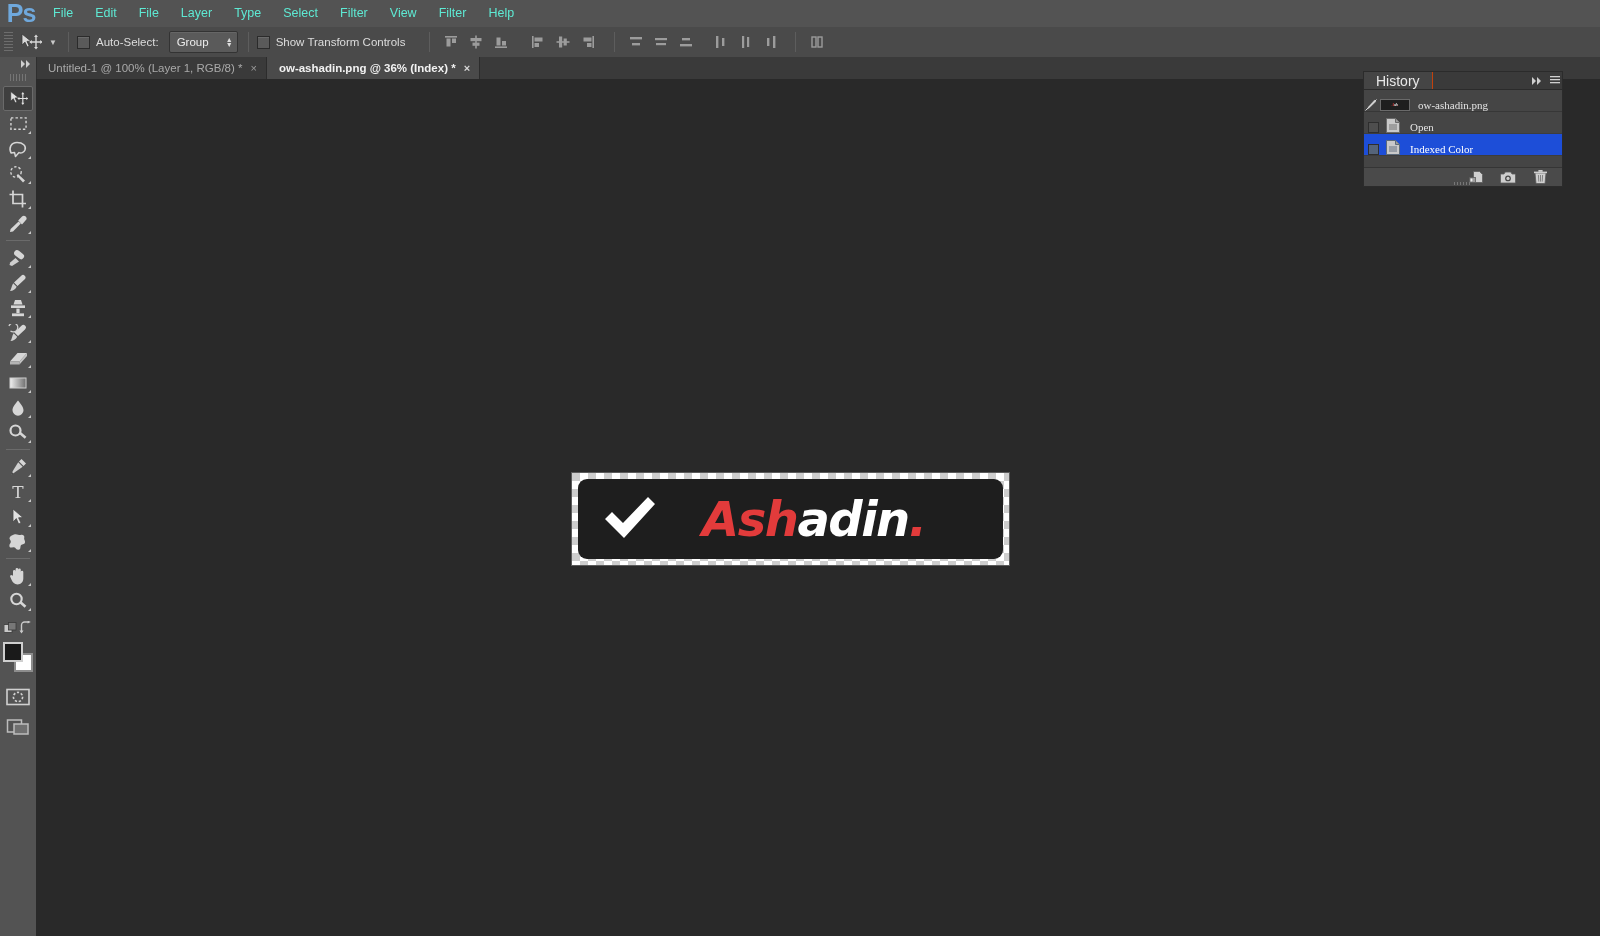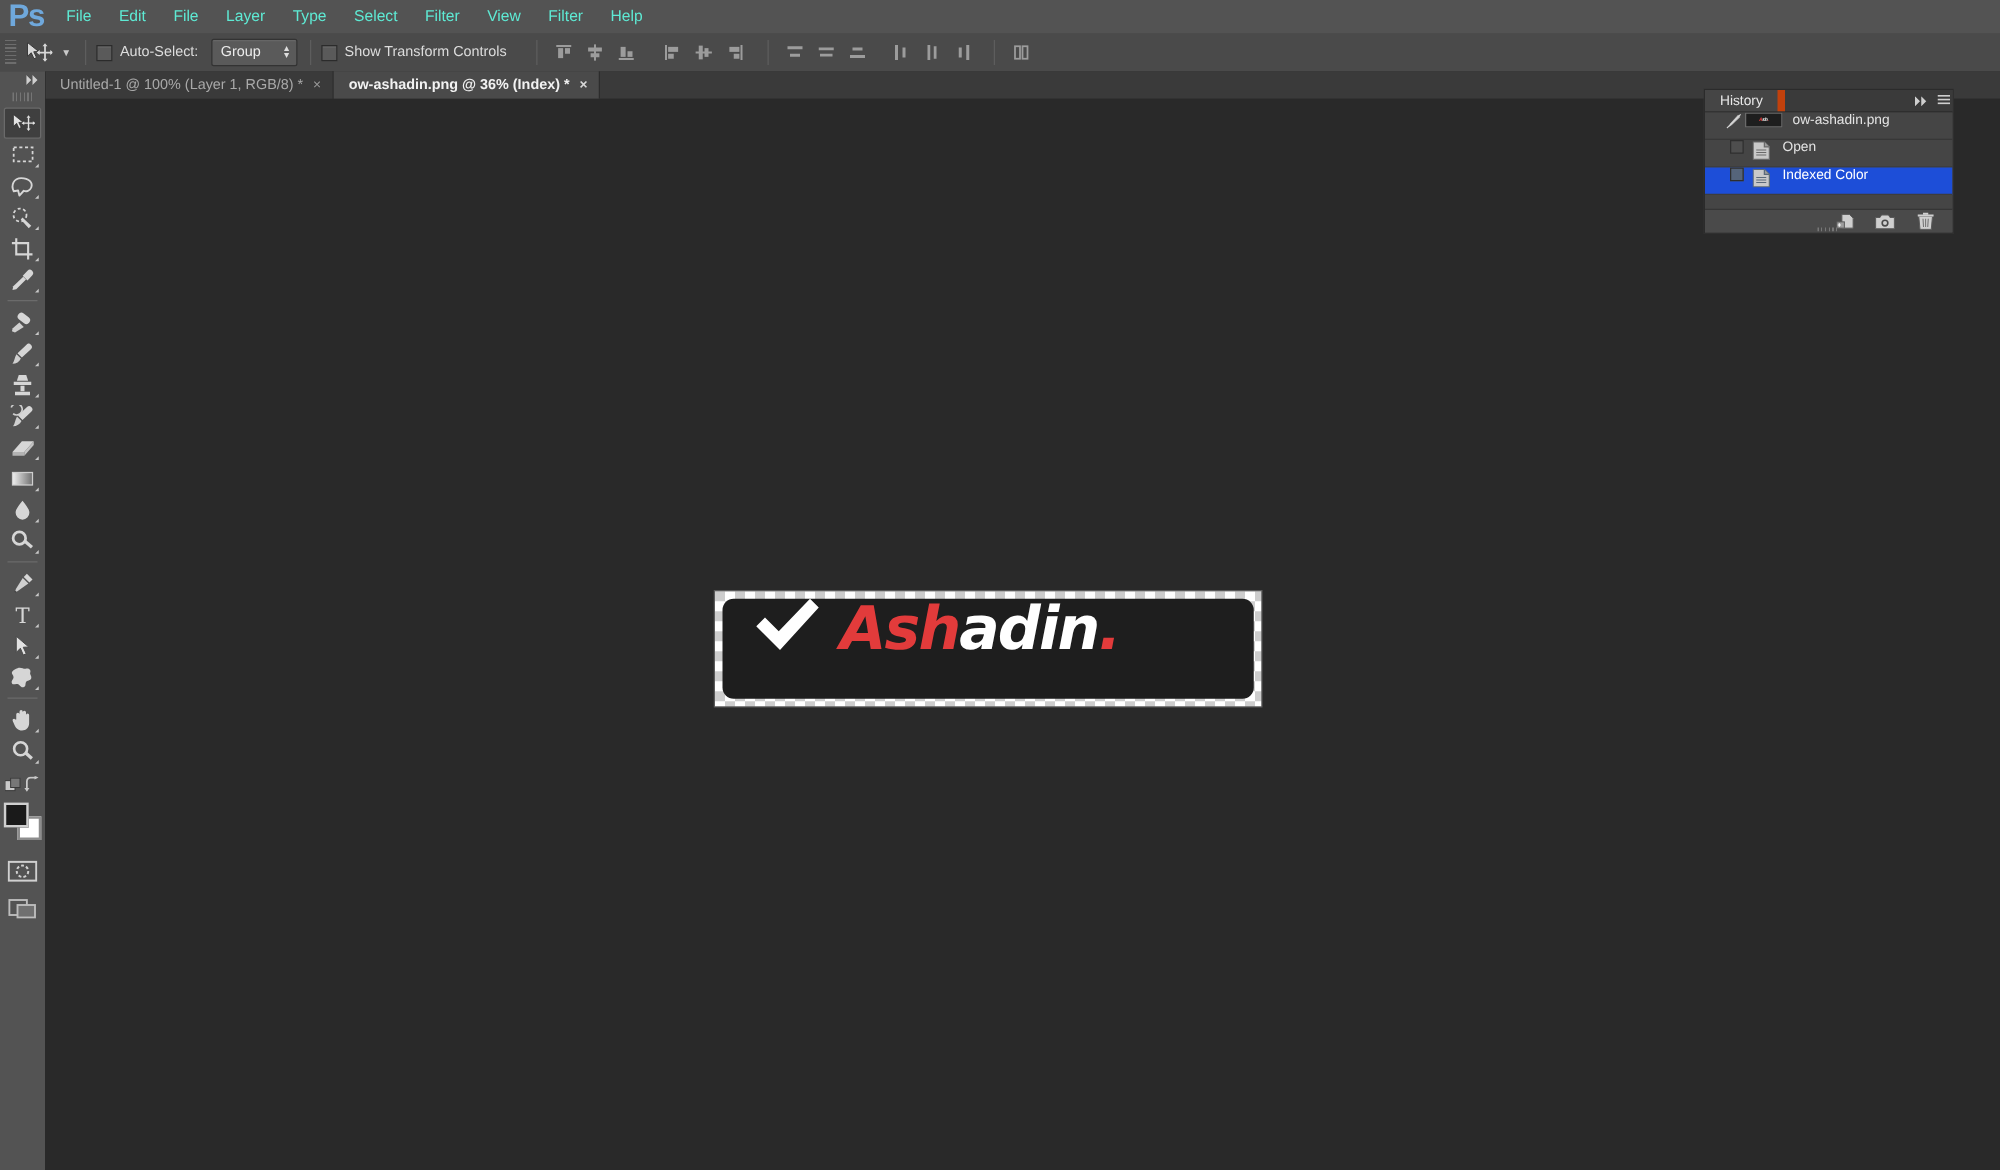--- a/index.html
+++ b/index.html
@@ -125,23 +125,24 @@
     position:absolute;left:536px;top:394px;
     width:437px;height:92px;
     padding:6px;box-sizing:border-box;
     background:
       repeating-conic-gradient(#ffffff 0% 25%, #cdcdcd 0% 50%) 0 0 / 16px 16px;
     box-shadow:0 0 0 1px #5a5a5a;
   }
   .logo-card{
     width:100%;height:100%;
     background:#1e1e1e;border-radius:9px;
-    display:flex;align-items:flex-start;
+    display:flex;align-items:center;
     box-sizing:border-box;padding-left:24px;
     overflow:hidden;
+    gap:30px;
   }
   .logo-check{
     width:56px;height:46px;flex:none;margin-right:14px;margin-top:-2px;
   }
   .logo-text{
     font-family:"DejaVu Sans", sans-serif;
     font-weight:bold;font-style:italic;
     font-size:48px;line-height:1;letter-spacing:-1.5px;
     white-space:nowrap;
   }
@@ -153,36 +154,37 @@
   .history-panel{
     position:absolute;left:1363px;top:71px;width:200px;height:116px;
     background:#454545;border:1px solid #2b2b2b;box-sizing:border-box;
     display:flex;flex-direction:column;
   }
   .hp-tabbar{
     height:17px;background:#3a3a3a;display:flex;align-items:stretch;
     border-bottom:1px solid #2b2b2b;
   }
   .hp-tab{
-    padding:0 12px;display:flex;align-items:center;font-size:11px;
-    color:#e8e8e8;background:#454545;border-right:6px solid #c2410c;
+    padding:0 12px;display:flex;align-items:center;font-size:14px;
+    color:#e8e8e8;background:#454545;border-right:1px solid #c2410c;
   }
   .hp-tabspace{flex:1;}
   .hp-collapse{
     width:22px;display:flex;align-items:center;justify-content:center;
     font-size:9px;color:#cfcfcf;letter-spacing:-1px;
   }
   .hp-menu{
     width:14px;display:flex;align-items:center;justify-content:center;
   }
   .hp-list{flex:1;background:#454545;overflow:hidden;}
   .hp-row{
-    height:22px;display:flex;align-items:flex-start;gap:0;
-    font-size:11px;color:#e3e3e3;padding:0 16px;box-sizing:border-box;
+    height:22px;display:flex;align-items:flex-end;gap:0;
+    font-size:11px;color:#e3e3e3;padding:0 0;box-sizing:border-box;
     border-bottom:1px solid #3d3d3d;
+    font-family:Liberation Serif, serif;
   }
   .hp-row.snapshot{border-bottom:1px solid #373737;}
   .hp-row.selected{background:#1d4ed8;color:#ffffff;}
   .hp-srcbox{
     width:13px;height:13px;margin-right:3px;flex:none;
     display:flex;align-items:center;justify-content:center;
   }
   .hp-check-sq{
     width:11px;height:11px;border:1px solid #2e2e2e;background:#4e4e4e;
     margin:0 6px 0 4px;flex:none;box-sizing:border-box;

